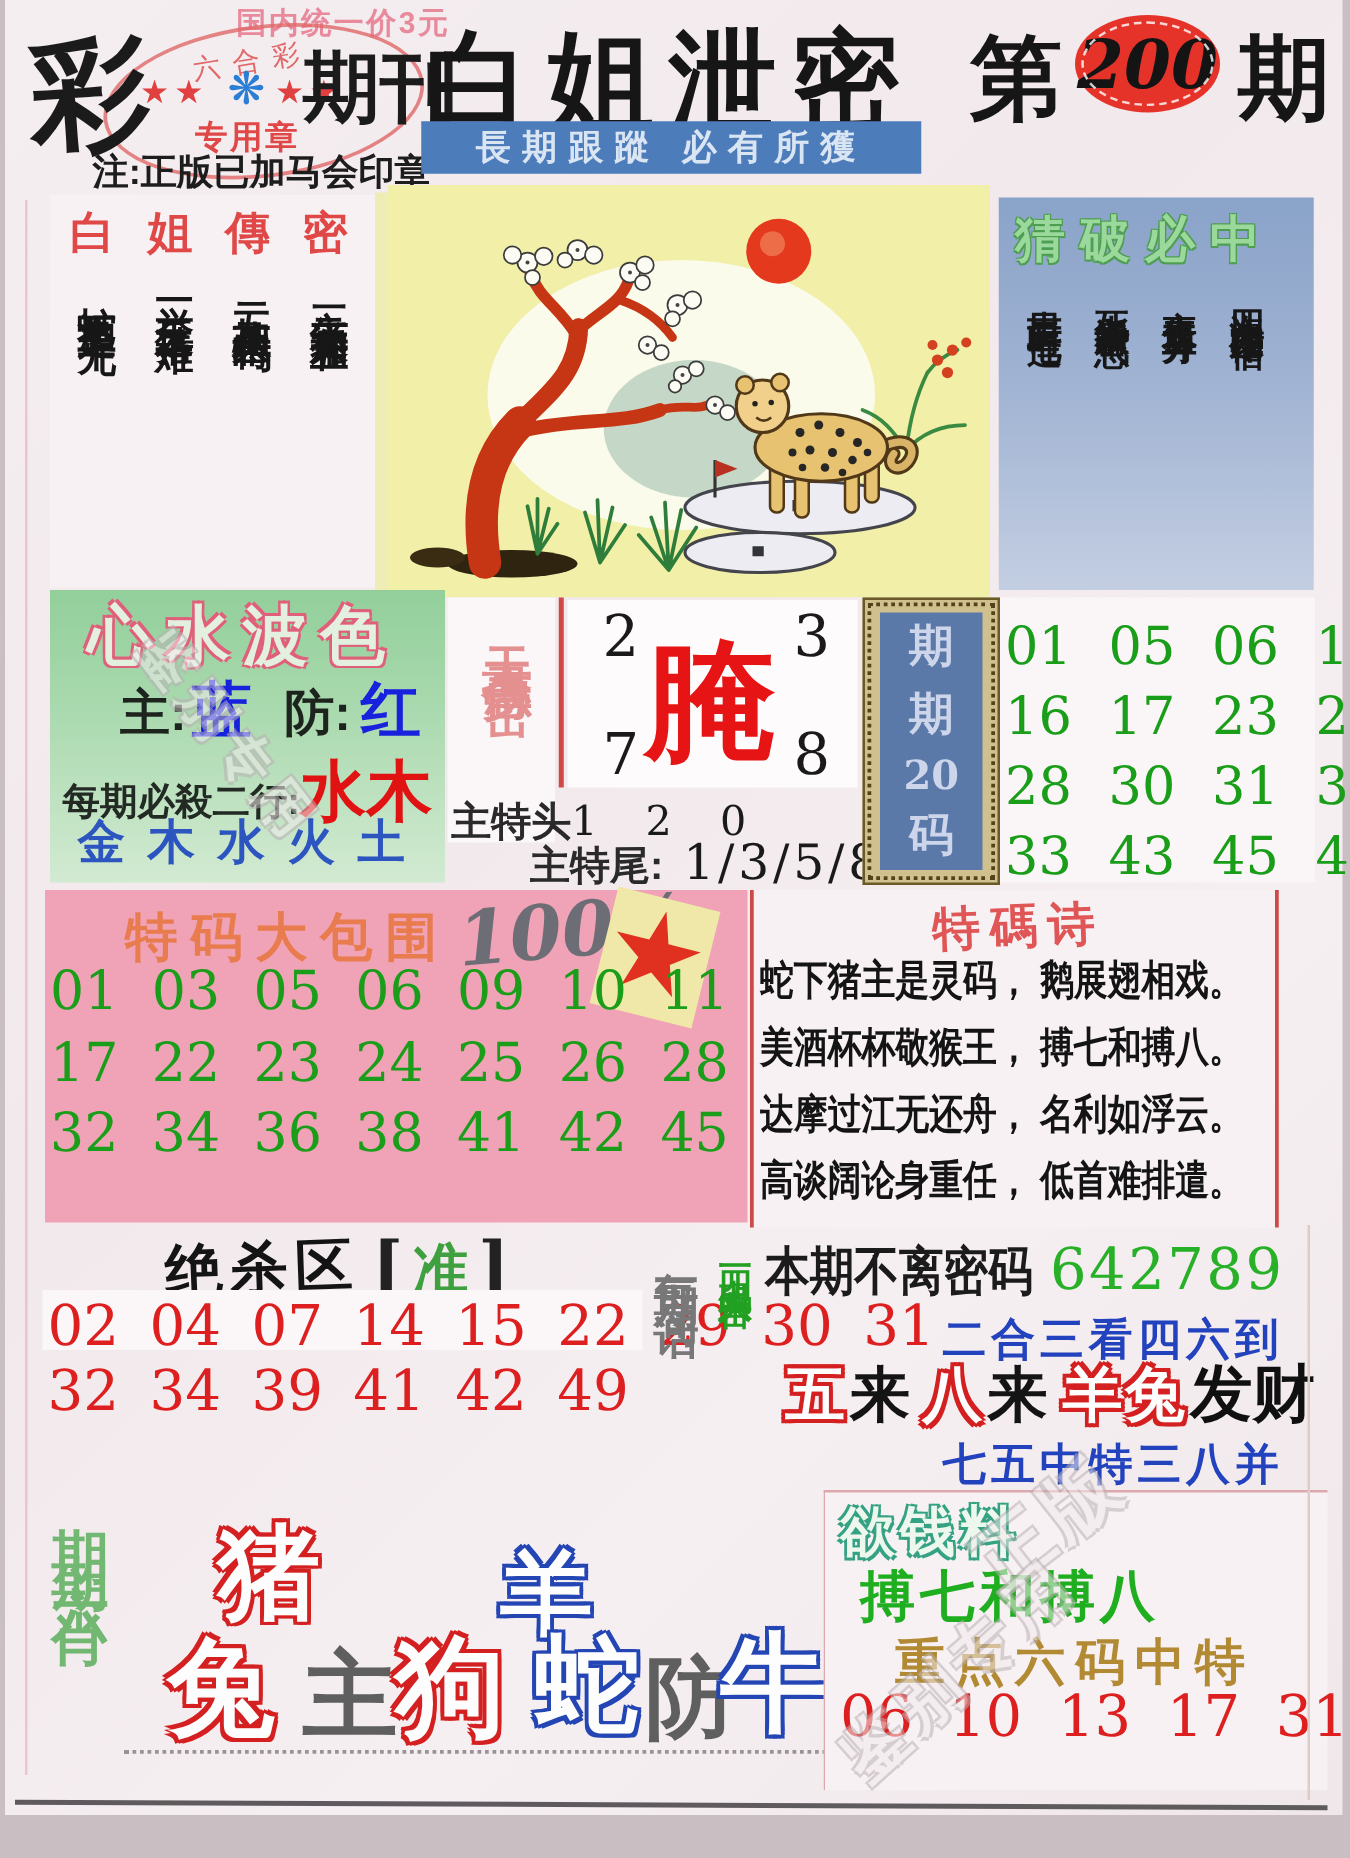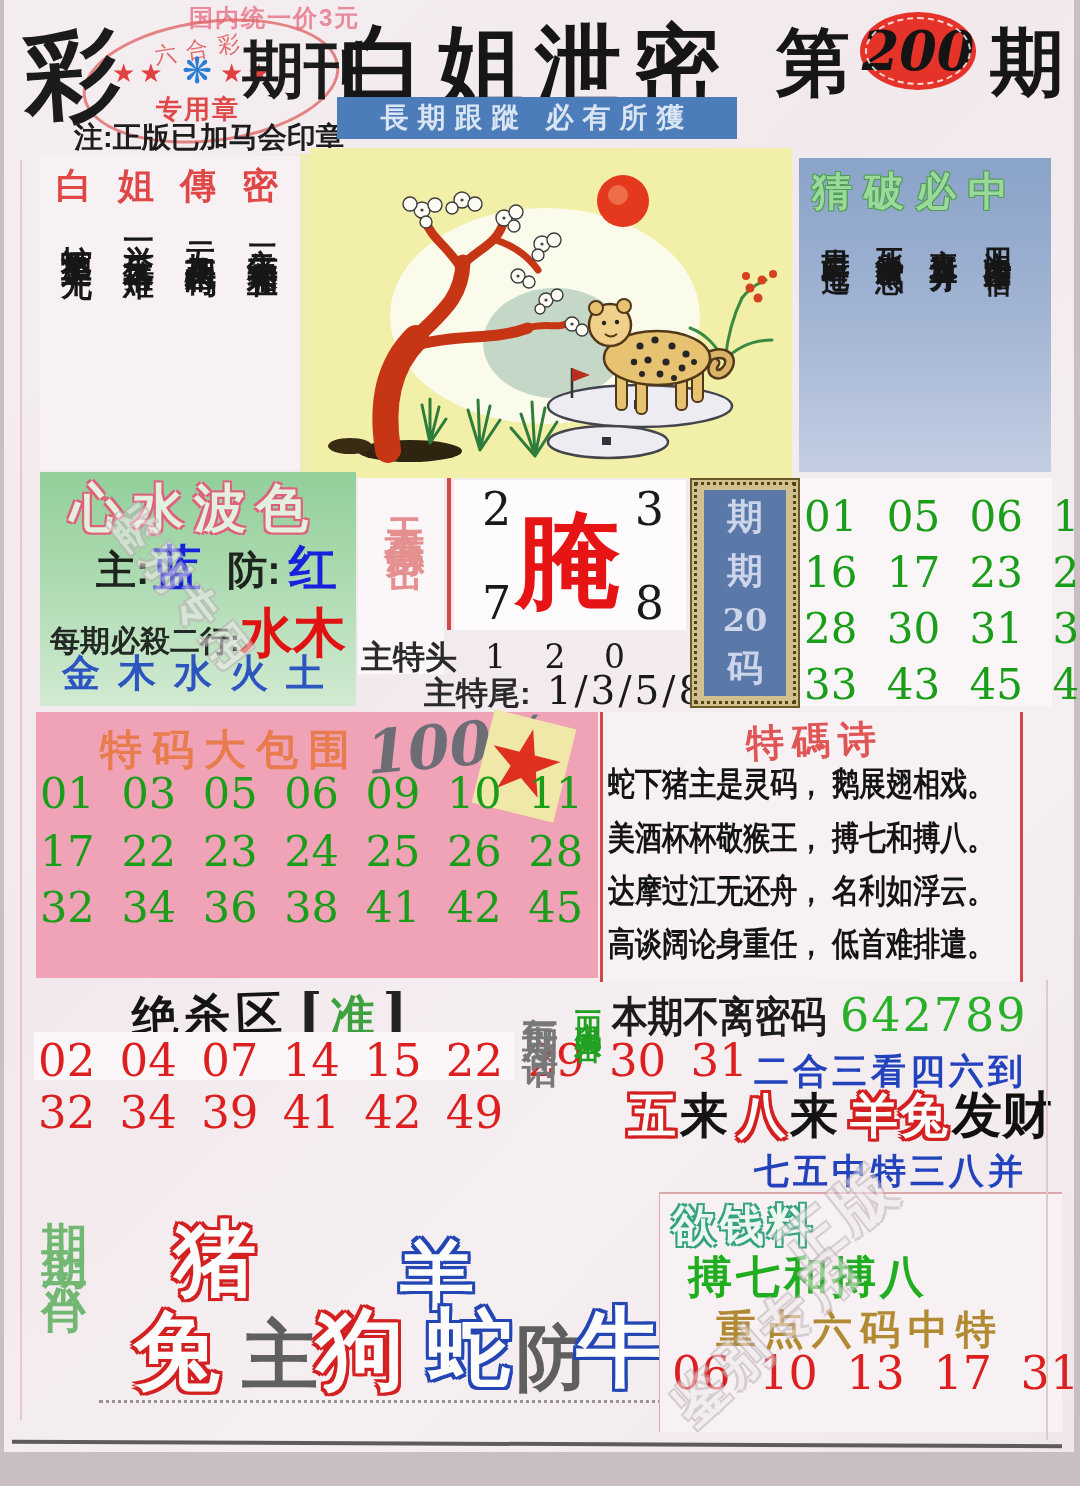--- a/index.html
+++ b/index.html
@@ -237,21 +237,21 @@
   <div class="abs redline" style="left:443px;top:478px;width:4px;height:152px;"></div>
   <div class="abs" style="left:450px;top:480px;width:232px;height:150px;background:#fdfbfb;">
     <span class="abs sn" style="left:28px;top:2px;font-size:46px;color:#1a1a1a;">2</span>
     <span class="abs sn" style="right:22px;top:2px;font-size:46px;color:#1a1a1a;">3</span>
     <span class="abs sn" style="left:28px;bottom:0px;font-size:46px;color:#1a1a1a;">7</span>
     <span class="abs sn" style="right:22px;bottom:0px;font-size:46px;color:#1a1a1a;">8</span>
     <span class="abs sn" style="left:62px;top:12px;font-size:104px;font-weight:700;color:#e61414;">腌</span>
   </div>
   <div class="abs xs-line" style="left:357px;top:636px;">
     <span style="font-size:32px;font-weight:800;color:#2a2a2a;">主特头</span>
-    <span class="sn" style="font-size:33px;color:#1a1a1a;margin-left:28px;letter-spacing:14px;">1 2 0</span>
+    <span class="sn" style="font-size:33px;color:#1a1a1a;letter-spacing:14px;">1 2 0</span>
   </div>
   <div class="abs xs-line" style="left:420px;top:668px;">
     <span style="font-size:32px;font-weight:800;color:#2a2a2a;">主特尾:</span>
     <span class="sn" style="font-size:39px;color:#1a1a1a;margin-left:16px;letter-spacing:3px;">1/3/5/8</span>
   </div>
 
   <div class="abs" style="left:686px;top:478px;width:106px;height:226px;background:#cfc08e;border:2px solid #6a5a28;outline:3px dotted #54431a;outline-offset:-7px;">
     <div style="position:absolute;left:12px;top:10px;right:12px;bottom:10px;background:#5a78a8;display:flex;flex-direction:column;align-items:center;justify-content:space-around;color:#ccd5ea;font-family:'DejaVu Serif',serif;font-weight:700;">
       <span style="font-size:36px;">期</span>
       <span style="font-size:36px;">期</span>

